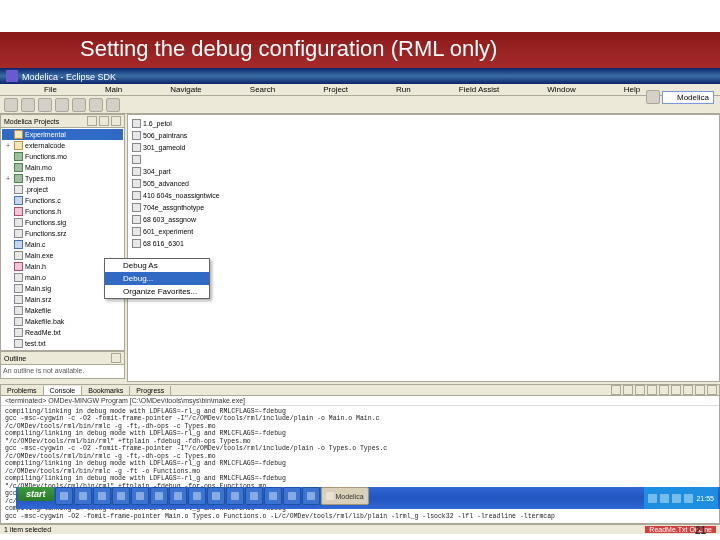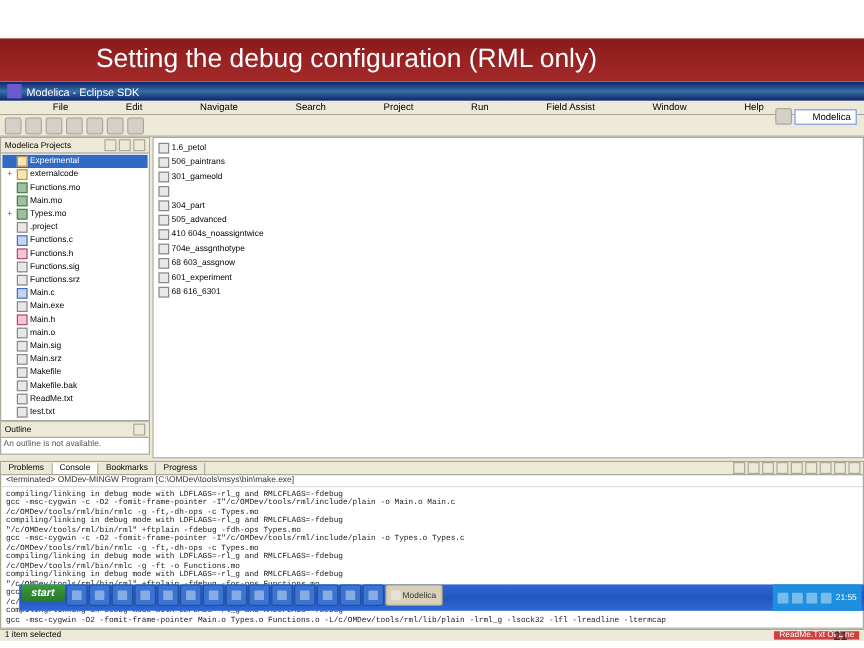--- a/index.html
+++ b/index.html
@@ -64,21 +64,21 @@
 
 <div class="slide-title">Setting the debug configuration (RML only)</div>
 
 <div class="ide">
   <div class="titlebar">
     <div class="icon"></div>
     <span>Modelica - Eclipse SDK</span>
   </div>
   <div class="menubar" id="menubar">
       <span>File</span>
-      <span>Edit</span>
+      <span>Main</span>
       <span>Navigate</span>
       <span>Search</span>
       <span>Project</span>
       <span>Run</span>
       <span>Field Assist</span>
       <span>Window</span>
       <span>Help</span>
     </div>
   <div class="toolbar">
     <div class="tool-icon"></div>
@@ -260,20 +260,25 @@
             <span>601_experiment</span>
           </div>
           <div class="tree-item">
             <span class="ticon txt"></span>
             <span>68 616_6301</span>
           </div>
         </div>
     </div>
   </div>
 
+  <div class="context-menu" id="ctx">
+      <div class="mi">Debug As</div>
+      <div class="mi sel">Debug...</div>
+      <div class="mi">Organize Favorites...</div>
+    </div>
 
   <div class="bottom-panel">
     <div class="btabs" id="btabs">
         <div class="btab">Problems</div>
         <div class="btab active">Console</div>
         <div class="btab">Bookmarks</div>
         <div class="btab">Progress</div>
       <div class="btab-spacer"></div>
       <div class="btab-icons">
         <div class="panel-mini"></div>

